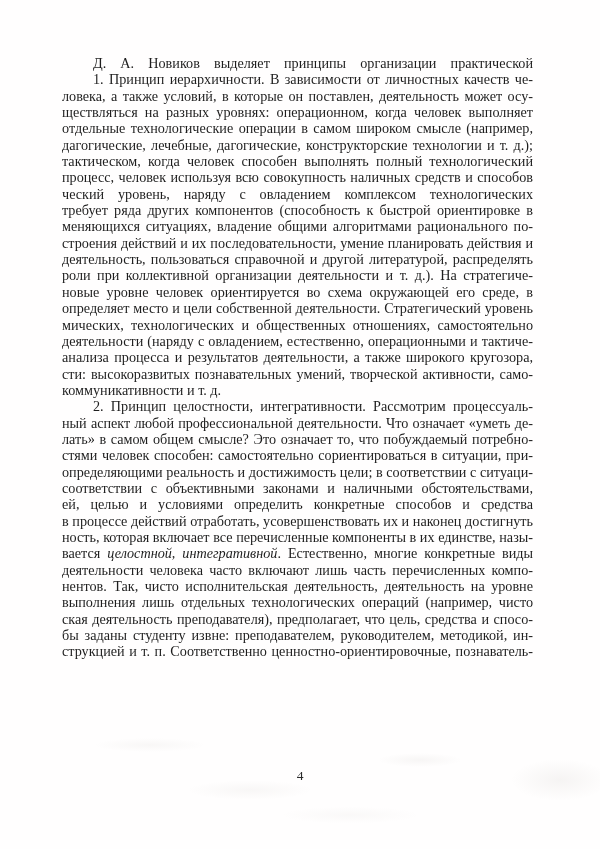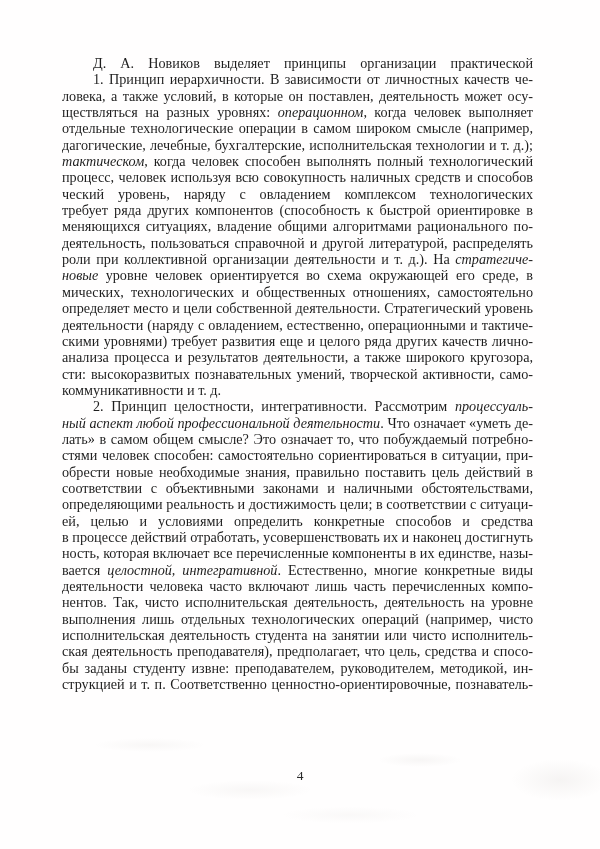--- a/index.html
+++ b/index.html
@@ -34,70 +34,68 @@
   .line {
     height:16.35px;
     line-height:16.35px;
     text-align:justify;
     text-align-last:justify;
     overflow:hidden;
   }
   .line.lastline { text-align-last:left; }
   .line.indent { padding-left:31px; }
   .rb  { font-weight:normal; }
-  .ri  { font-style:italic; }
+  .ri  { }
   .rbi { font-weight:normal; font-style:italic; }
   .pagenum {
     position:absolute;
     top:768px; left:0; width:600px;
     text-align:center;
     font-size:13.5px;
     color:#2a2a2a;
   }
 </style>
 </head>
 <body>
 
 <div class="sheet">
   <div class="scan-noise"></div>
   <div class="textblock">
       <div class="line indent"><span>Д. А. Новиков выделяет принципы организации практической деятельности.</span></div>
       <div class="line indent"><span class="rb">1. Принцип иерархичности.</span><span> В зависимости от личностных качеств че-</span></div>
       <div class="line"><span>ловека, а также условий, в которые он поставлен, деятельность может осу-</span></div>
       <div class="line"><span>ществляться на разных уровнях: </span><span class="ri">операционном</span><span>, когда человек выполняет лишь</span></div>
       <div class="line"><span>отдельные технологические операции в самом широком смысле (например, пе-</span></div>
-      <div class="line"><span>дагогические, лечебные, бухгалтерские, исполнительская технологии и т. д.);</span></div>
+      <div class="line"><span>дагогические, лечебные, дагогические, конструкторские технологии и т. д.);</span></div>
       <div class="line"><span class="ri">тактическом</span><span>, когда человек способен выполнять полный технологический</span></div>
       <div class="line"><span>процесс, человек используя всю совокупность наличных средств и способов</span></div>
       <div class="line"><span>ческий уровень, наряду с овладением комплексом технологических операций,</span></div>
       <div class="line"><span>требует ряда других компонентов (способность к быстрой ориентировке в из-</span></div>
       <div class="line"><span>меняющихся ситуациях, владение общими алгоритмами рационального по-</span></div>
+      <div class="line"><span>строения действий и их последовательности, умение планировать действия и</span></div>
       <div class="line"><span>деятельность, пользоваться справочной и другой литературой, распределять</span></div>
       <div class="line"><span>роли при коллективной организации деятельности и т. д.). На </span><span class="ri">стратегиче-</span></div>
       <div class="line"><span class="ri">новые</span><span> уровне человек ориентируется во схема окружающей его среде, в эконо-</span></div>
+      <div class="line"><span>определяет место и цели собственной деятельности. Стратегический уровень</span></div>
       <div class="line"><span>мических, технологических и общественных отношениях, самостоятельно</span></div>
-      <div class="line"><span>определяет место и цели собственной деятельности. Стратегический уровень</span></div>
       <div class="line"><span>деятельности (наряду с овладением, естественно, операционными и тактиче-</span></div>
-      <div class="line"><span>скими уровнями) требует развития еще и целого ряда других качеств лично-</span></div>
       <div class="line"><span>анализа процесса и результатов деятельности, а также широкого кругозора,</span></div>
       <div class="line"><span>сти: высокоразвитых познавательных умений, творческой активности, само-</span></div>
       <div class="line lastline"><span>коммуникативности и т. д.</span></div>
       <div class="line indent"><span class="rb">2. Принцип целостности, интегративности</span><span>. Рассмотрим </span><span class="ri">процессуаль-</span></div>
       <div class="line"><span class="ri">ный аспект любой профессиональной деятельности</span><span>. Что означает «уметь де-</span></div>
       <div class="line"><span>лать» в самом общем смысле? Это означает то, что побуждаемый потребно-</span></div>
       <div class="line"><span>стями человек способен: самостоятельно сориентироваться в ситуации, при-</span></div>
-      <div class="line"><span>обрести новые необходимые знания, правильно поставить цель действий в</span></div>
+      <div class="line"><span>определяющими реальность и достижимость цели; в соответствии с ситуаци-</span></div>
       <div class="line"><span>соответствии с объективными законами и наличными обстоятельствами,</span></div>
-      <div class="line"><span>определяющими реальность и достижимость цели; в соответствии с ситуаци-</span></div>
       <div class="line"><span>ей, целью и условиями определить конкретные способов и средства действий,</span></div>
       <div class="line"><span>в процессе действий отработать, усовершенствовать их и наконец достигнуть</span></div>
       <div class="line"><span>ность, которая включает все перечисленные компоненты в их единстве, назы-</span></div>
       <div class="line"><span>вается </span><span class="rbi">целостной, интегративной</span><span>. Естественно, многие конкретные виды</span></div>
       <div class="line"><span>деятельности человека часто включают лишь часть перечисленных компо-</span></div>
       <div class="line"><span>нентов. Так, чисто исполнительская деятельность, деятельность на уровне</span></div>
       <div class="line"><span>выполнения лишь отдельных технологических операций (например, чисто</span></div>
-      <div class="line"><span>исполнительская деятельность студента на занятии или чисто исполнитель-</span></div>
       <div class="line"><span>ская деятельность преподавателя), предполагает, что цель, средства и спосо-</span></div>
       <div class="line"><span>бы заданы студенту извне: преподавателем, руководителем, методикой, ин-</span></div>
       <div class="line"><span>струкцией и т. п. Соответственно ценностно-ориентировочные, познаватель-</span></div>
     </div>
   <div class="pagenum">4</div>
 </div>
 
 </body></html>

